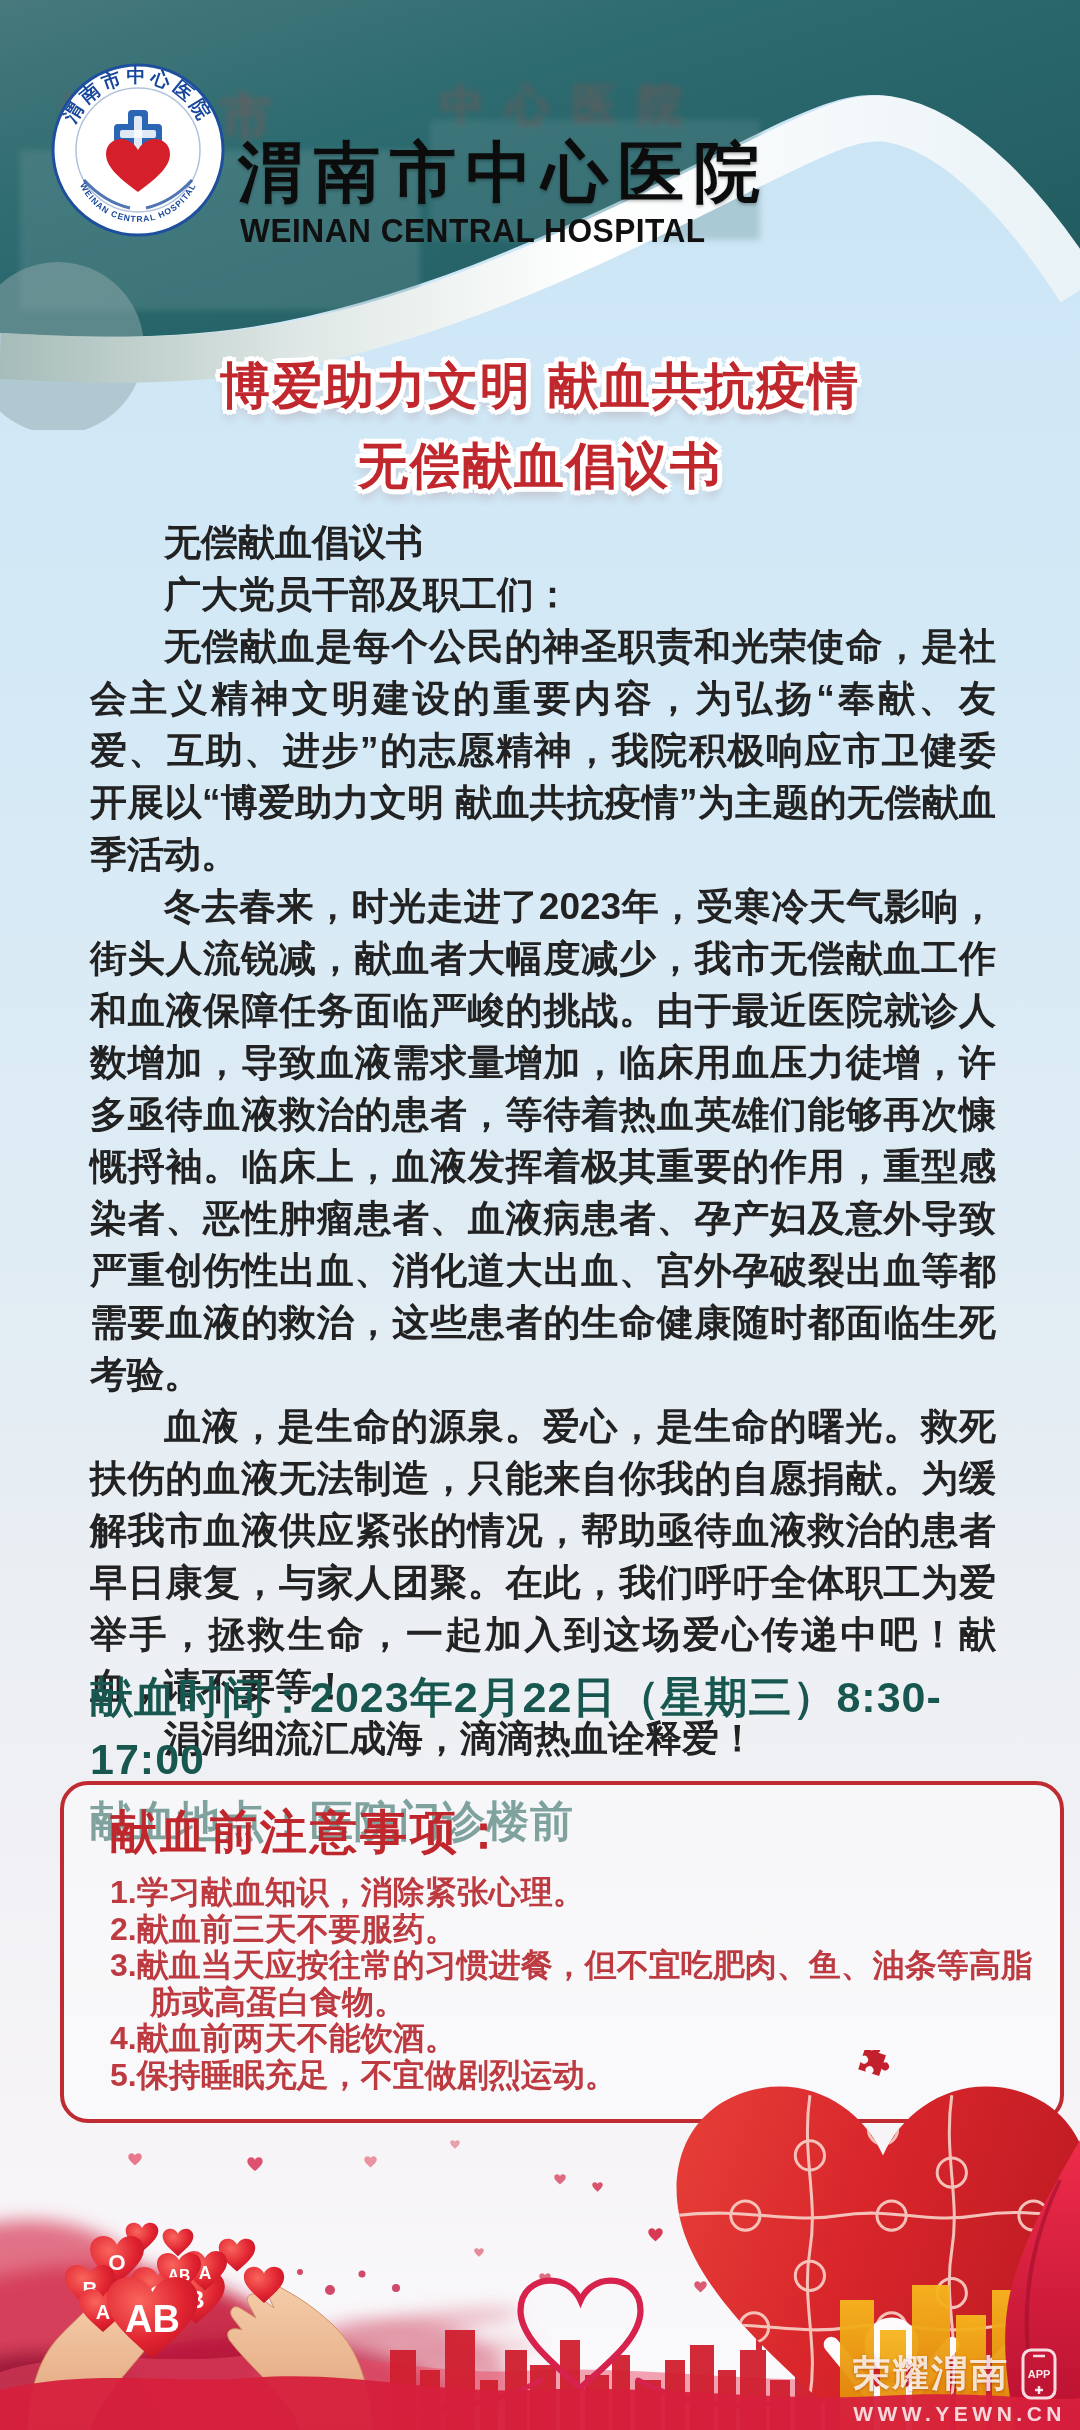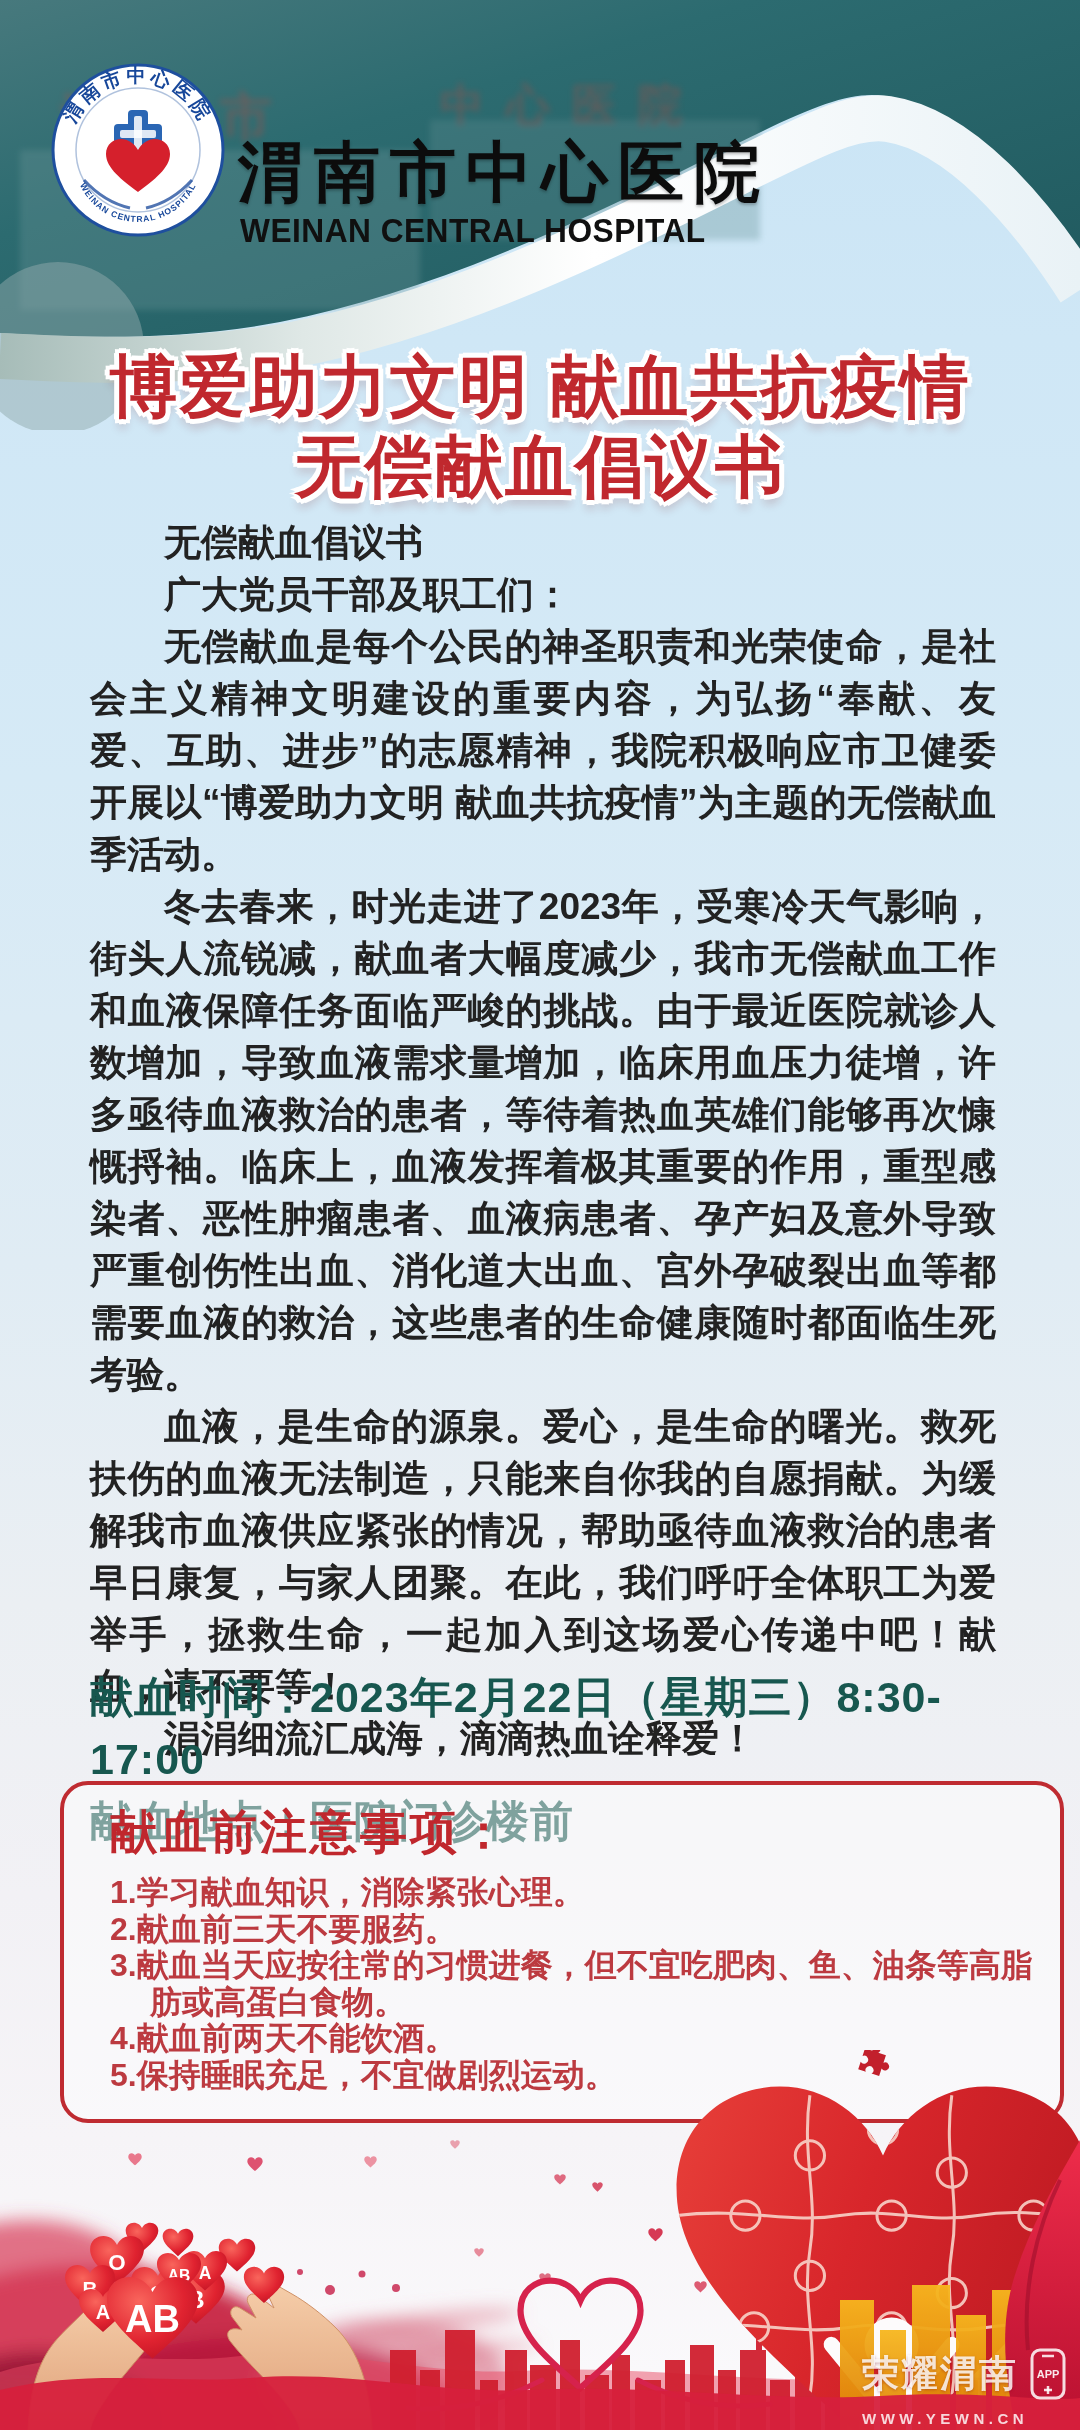--- a/index.html
+++ b/index.html
@@ -15,21 +15,21 @@
     font-size:66px;font-weight:900;color:#0c0c0c;letter-spacing:10px;white-space:nowrap;
     text-shadow:0 2px 3px rgba(0,0,0,.25);
   }
   .hosp-name-en{
     left:240px;top:212px;font-size:33px;font-weight:800;color:#101010;letter-spacing:.5px;white-space:nowrap;
     transform:scaleX(.96);transform-origin:left;
   }
   
   .main-title{
     left:0;top:346px;width:1080px;text-align:center;color:#c0282e;font-weight:900;
-    font-size:68px;line-height:80px;letter-spacing:2px;
+    font-size:50px;line-height:80px;letter-spacing:2px;
     text-shadow:-4px -4px 0 #fff,4px -4px 0 #fff,-4px 4px 0 #fff,4px 4px 0 #fff,
                 -5px 0 0 #fff,5px 0 0 #fff,0 -5px 0 #fff,0 5px 0 #fff,0 9px 10px rgba(120,20,20,.22);
   }
   
   .letter{
     left:90px;top:517px;width:906px;color:#222;font-size:37px;line-height:52px;font-weight:700;
     text-align:justify;
   }
   .letter p{margin:0;text-indent:2em;}
   
@@ -39,21 +39,21 @@
     left:60px;top:1781px;width:1004px;height:342px;box-sizing:border-box;
     border:4px solid #bf2b31;border-radius:28px;background:rgba(255,255,255,.45);
     padding:14px 26px 10px 46px;
   }
   .notice-title{color:#c0272d;font-size:47px;font-weight:900;letter-spacing:3px;margin:2px 0 10px 0;}
   .notice-item{color:#bc3a40;font-size:32px;line-height:36.5px;font-weight:700;padding-left:1.25em;text-indent:-1.25em;}
   
   .wm{right:14px;top:2348px;color:rgba(255,255,255,.82);text-align:left;z-index:9;}
   .wm-row{display:flex;align-items:center;gap:12px;}
   .wm-brand{font-size:37px;font-weight:900;letter-spacing:2px;text-shadow:0 1px 3px rgba(120,0,20,.35);}
-  .wm-url{font-size:15px;font-weight:700;letter-spacing:4.5px;margin-top:10px;}
+  .wm-url{font-size:21px;font-weight:700;letter-spacing:4.5px;margin-top:2px;}
 </style>
 </head>
 <body>
 
 <div class="poster">
 
   <svg class="abs" style="left:0;top:0" width="1080" height="430" viewBox="0 0 1080 430">
     <defs>
       <linearGradient id="gTeal" x1="0" y1="0" x2="1" y2="1">
         <stop offset="0" stop-color="#47797d"></stop>

